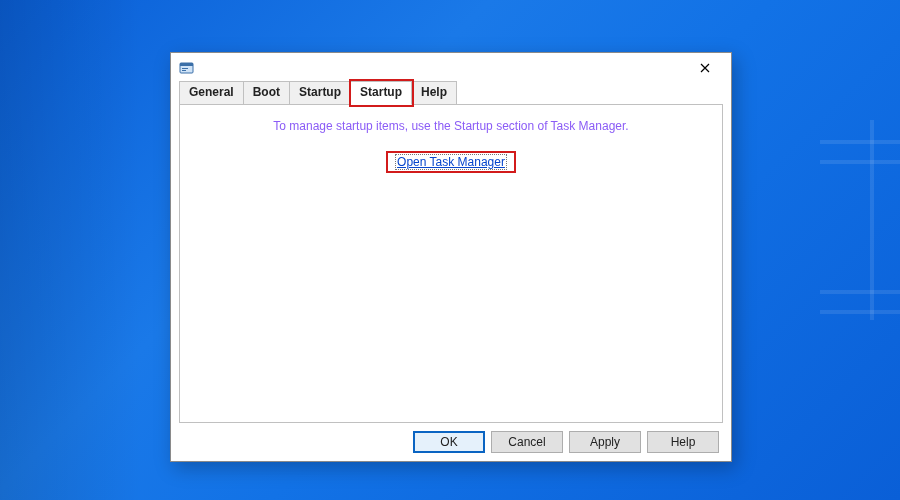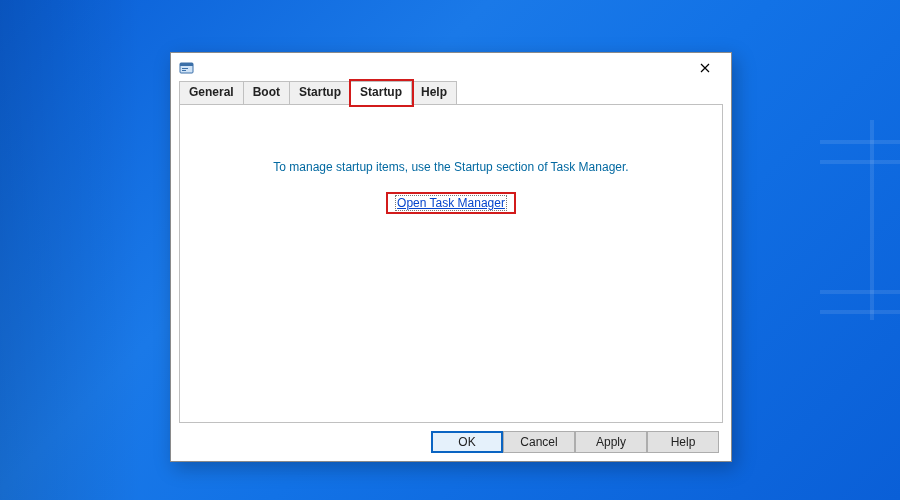--- a/index.html
+++ b/index.html
@@ -45,26 +45,26 @@
   }
   .tab+.tab{border-left:none;text-align:center;}
   .tab.active{background:#ffffff;border-bottom:1px solid #ffffff;z-index:3;}
   .tab.hl{outline:2px solid #d21b1b;outline-offset:0;z-index:4;margin-top:47px;}
 
   .tabpage{
     flex:1;border:1px solid #c0c0c0;border-top:none;background:#ffffff;
     display:flex;flex-direction:column;align-items:center;
     padding-top:14px;
   }
-  .msg{color:#0369a1;margin-top:41px;}
+  .msg{color:#8b5cf6;}
   .linkwrap{margin-top:18px;border:2px solid #d21b1b;padding:2px 7px;}
   .link{color:#0645cc;text-decoration:underline;cursor:pointer;border:1px dotted #777;padding:0 1px;}
 
   
-  .btnrow{display:flex;justify-content:flex-end;padding:8px 4px 0 0;}
+  .btnrow{display:flex;justify-content:flex-end;gap:6px;padding:8px 4px 0 0;}
   .btn{
     min-width:72px;height:22px;border:1px solid #adadad;background:#e1e1e1;
     font:12px "Segoe UI",Tahoma,Arial,sans-serif;color:#222;padding:0 10px;cursor:default;
   }
   .btn.primary{border:2px solid #0a64c2;background:#e5f1fb;}
 </style>
 </head>
 <body>
 
 <div class="desktop">

